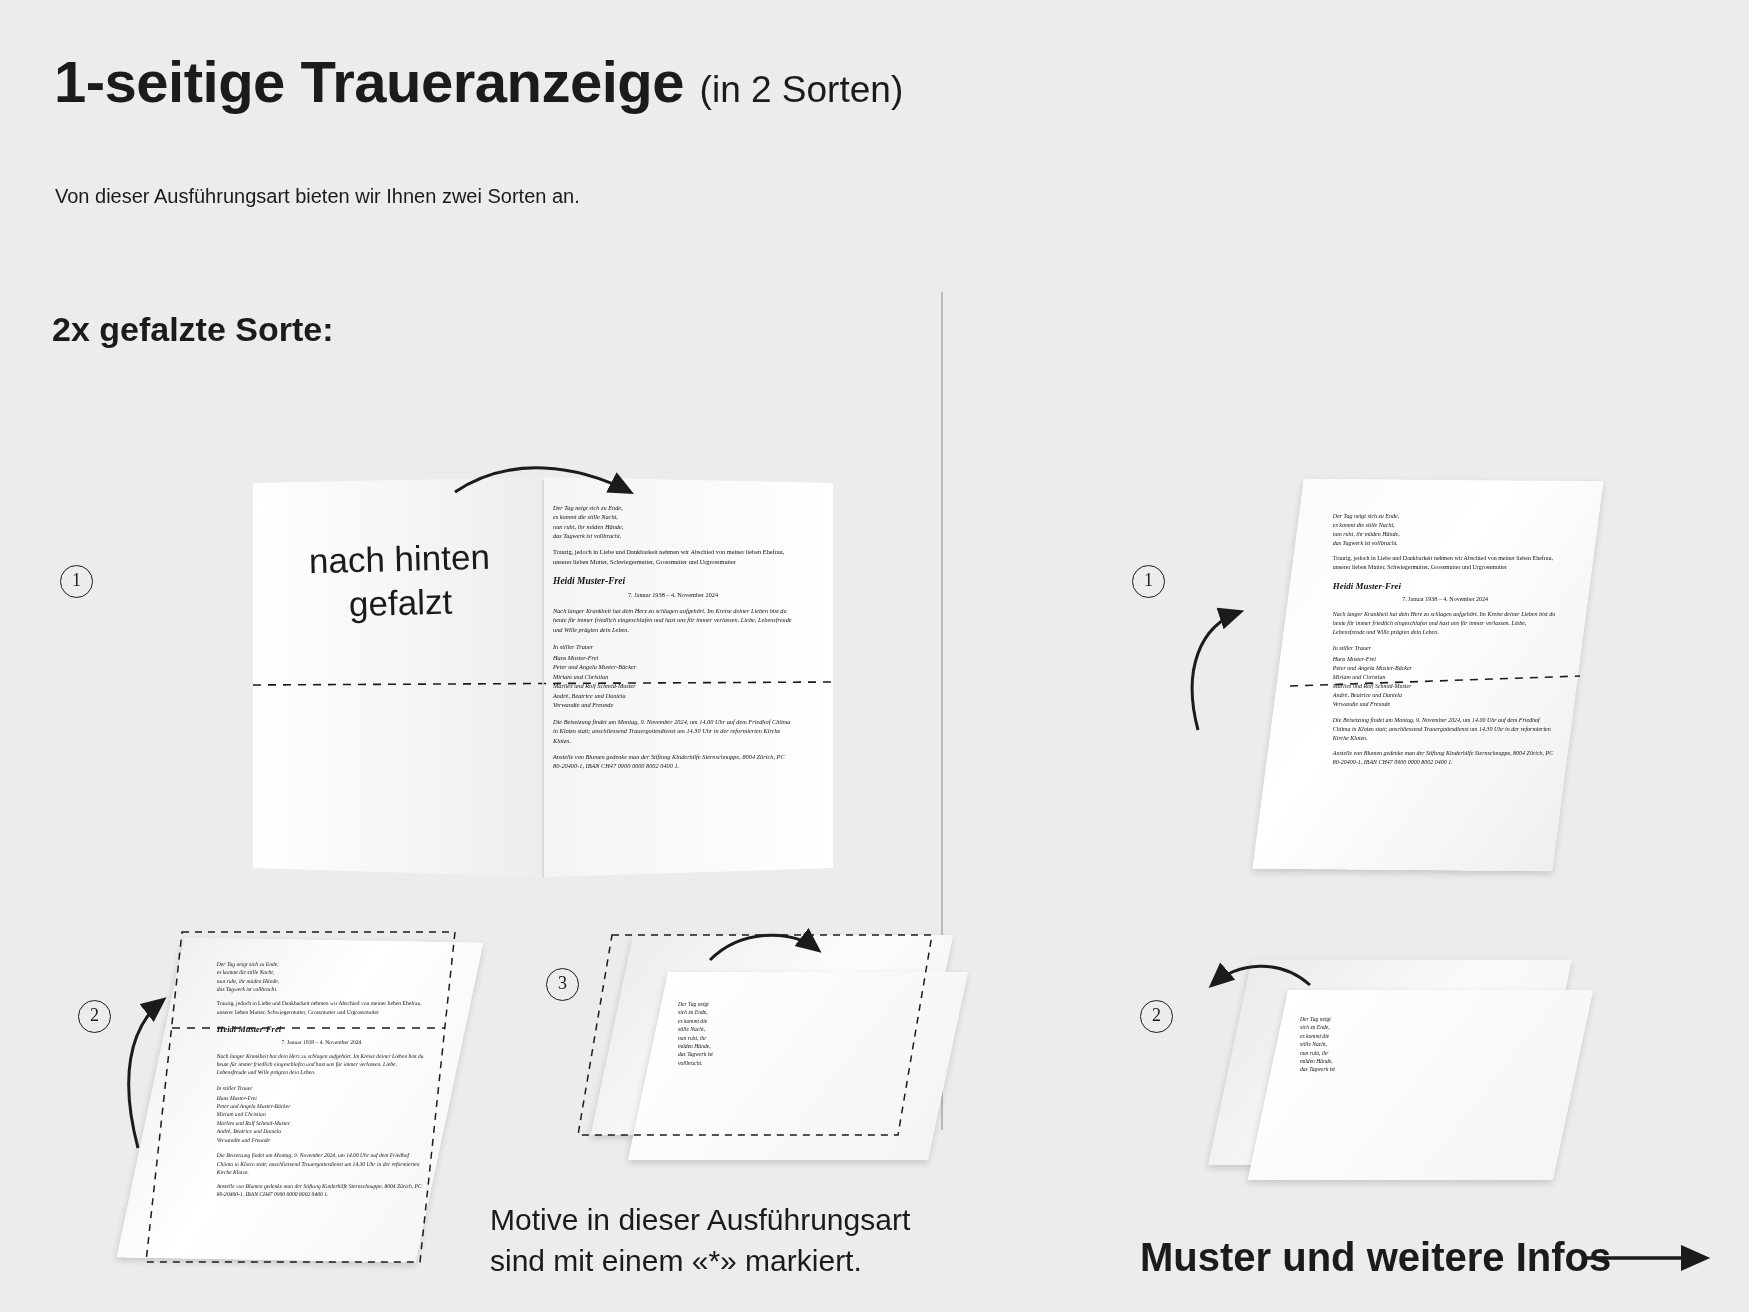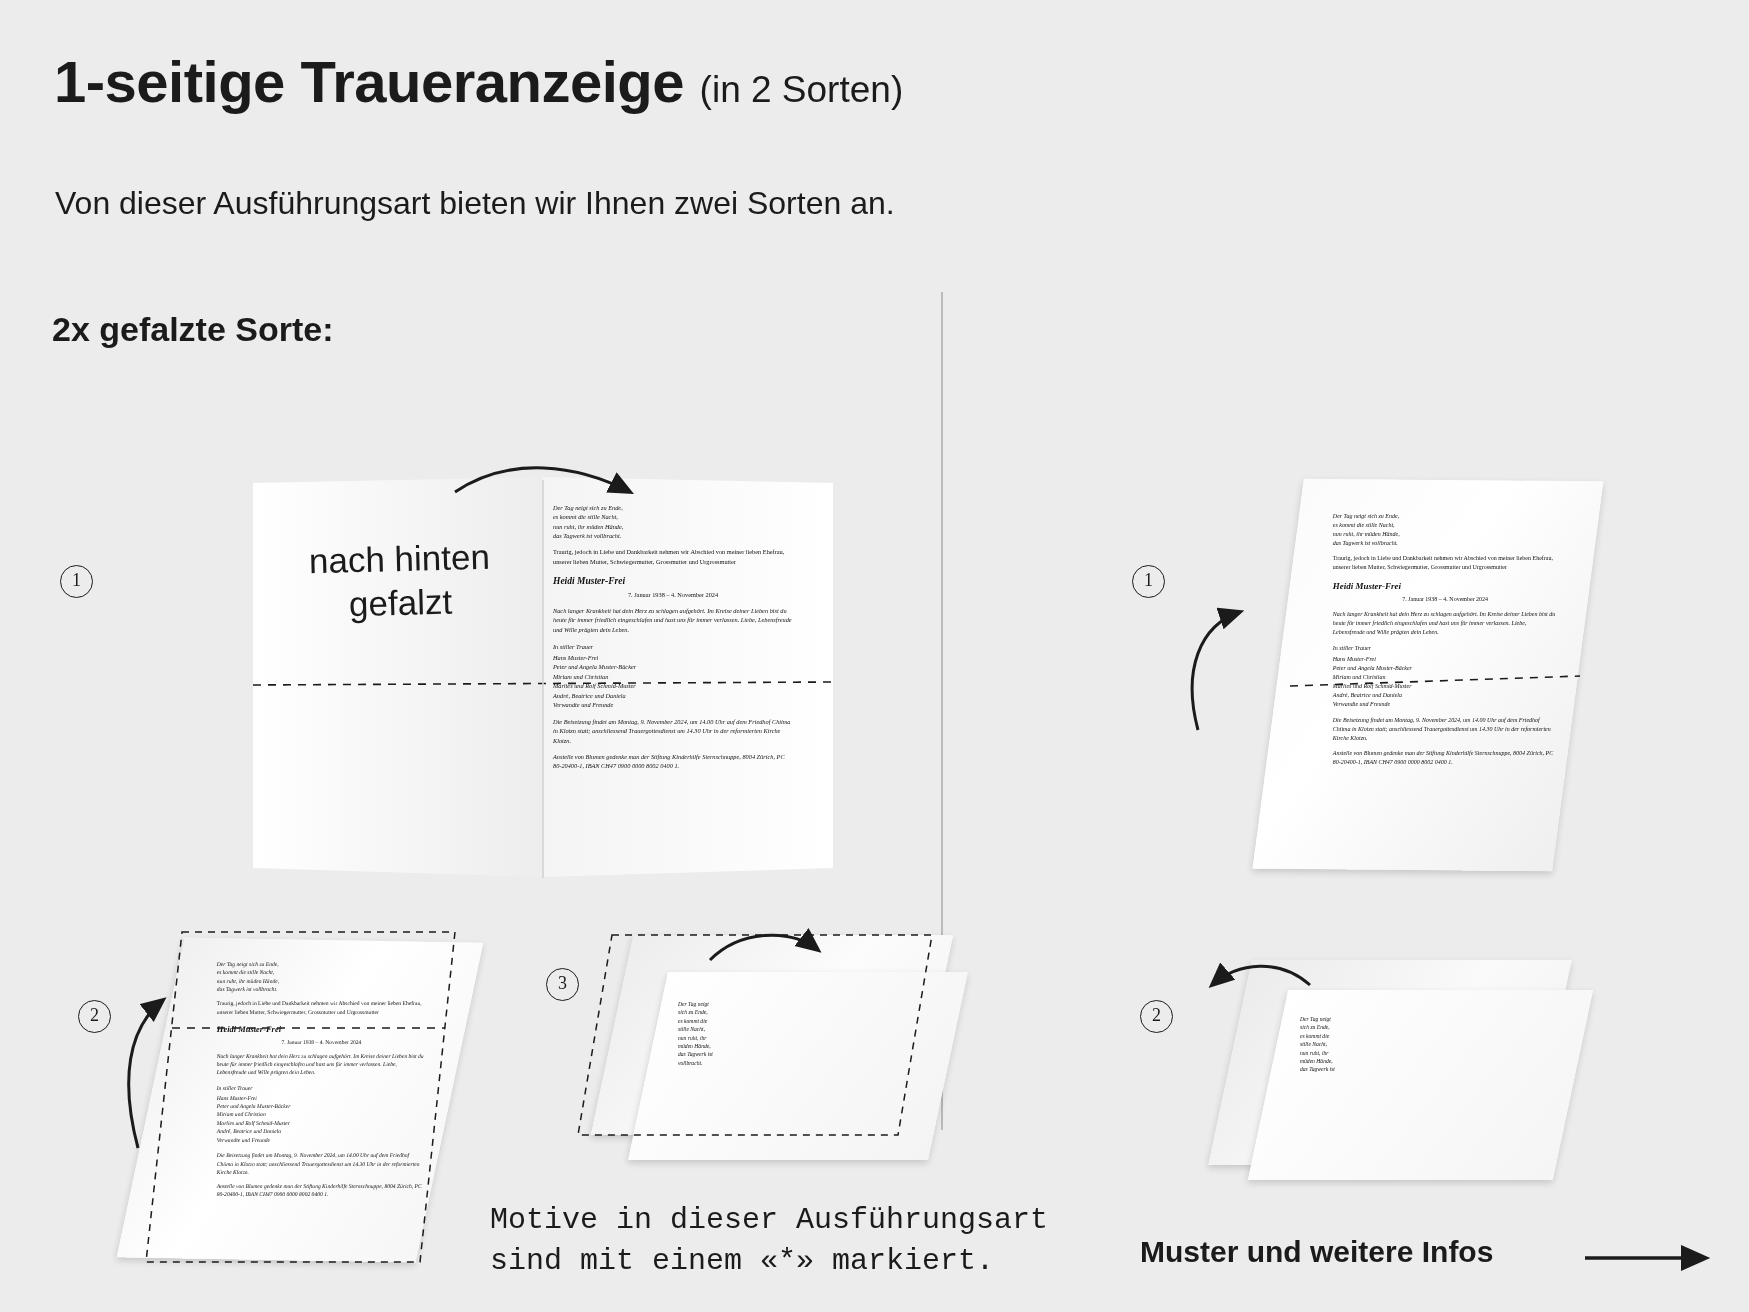--- a/index.html
+++ b/index.html
@@ -32,21 +32,21 @@
   }
   #main-title .sub {
     font-size: 37px;
     font-weight: 400;
     letter-spacing: 0;
   }
   #intro-text {
     position: absolute;
     left: 55px;
     top: 185px;
-    font-size: 32px;
+    font-size: 20px;
     font-weight: 400;
   }
   .section-title {
     position: absolute;
     font-size: 34px;
     font-weight: 700;
   }
   #title-left  { left: 52px;  top: 310px; }
   #title-right { left: 980px; top: 310px; }
 
@@ -134,27 +134,26 @@
     box-shadow: 0 3px 7px rgba(0,0,0,0.16);
   }
 
   
   #caption-left {
     position: absolute;
     left: 490px;
     top: 1200px;
     font-size: 30px;
     line-height: 1.35;
-    font-family: Liberation Mono, monospace;
   }
   #caption-right {
     position: absolute;
     left: 1140px;
     top: 1235px;
-    font-size: 30px;
+    font-size: 40px;
     font-weight: 700;
   }
 </style>
 </head>
 <body>
 
 <div class="page">
 
   <div id="main-title">
     <span>1-seitige Traueranzeige</span>

